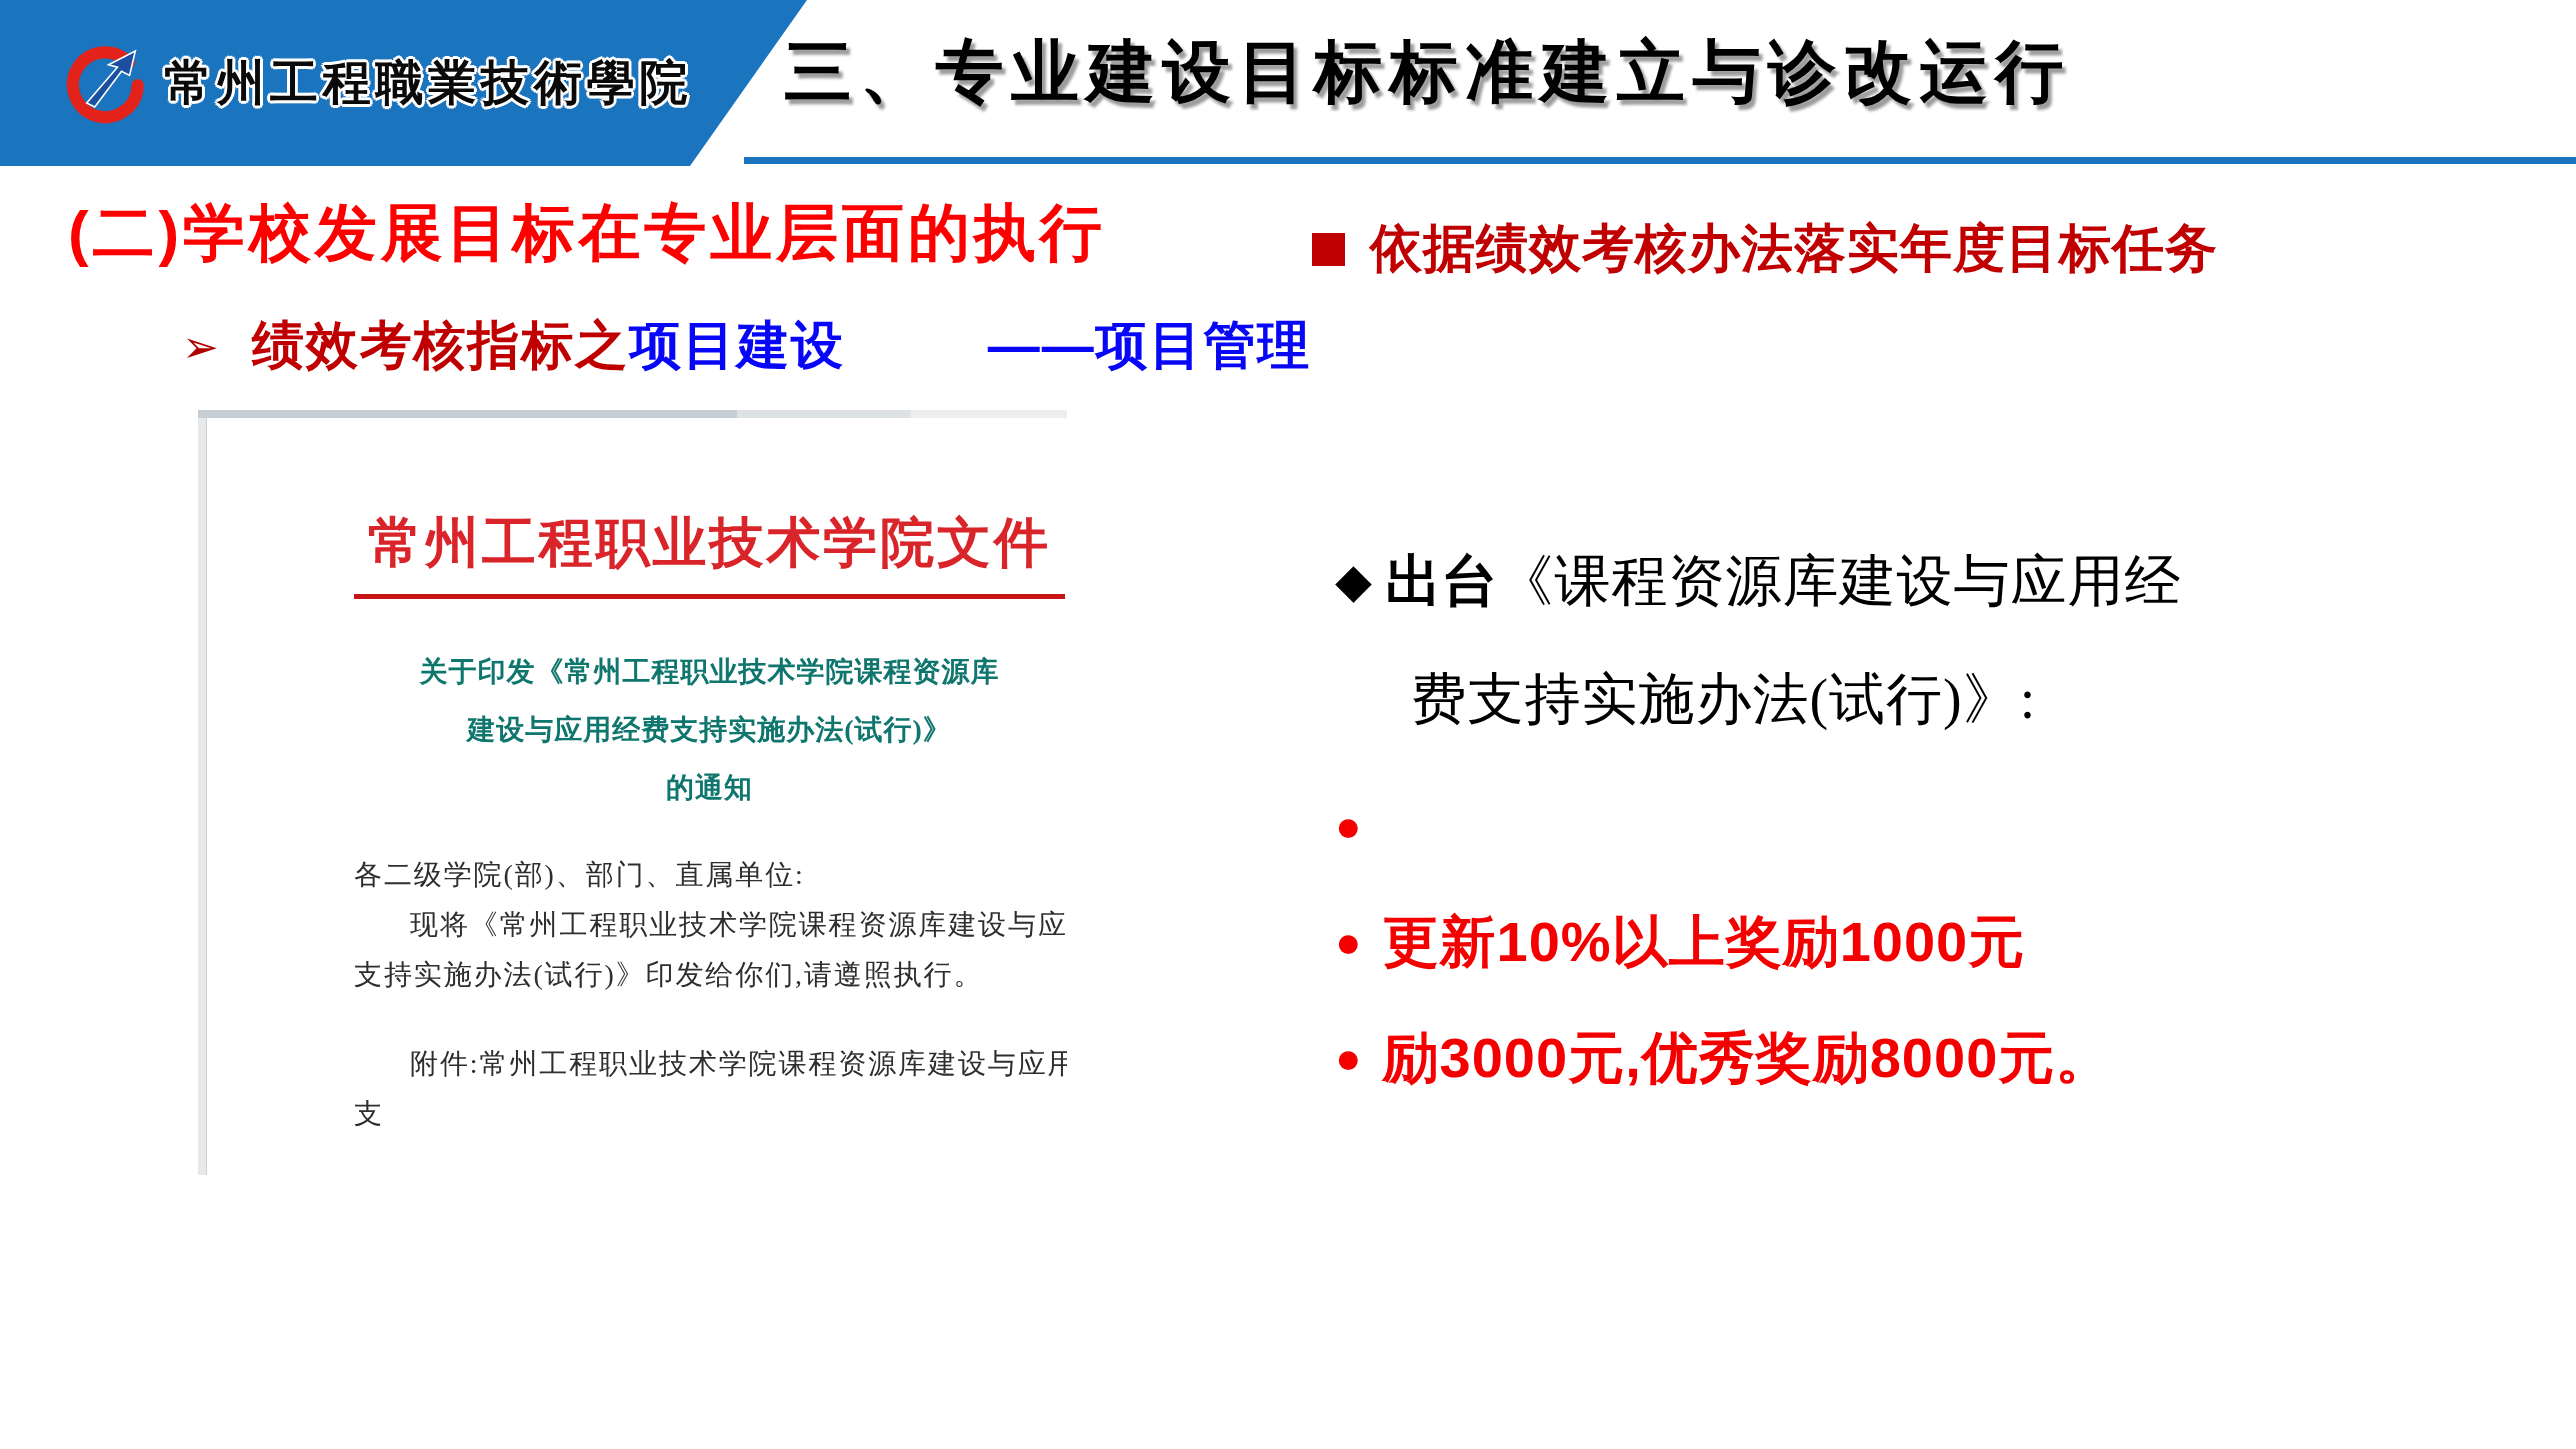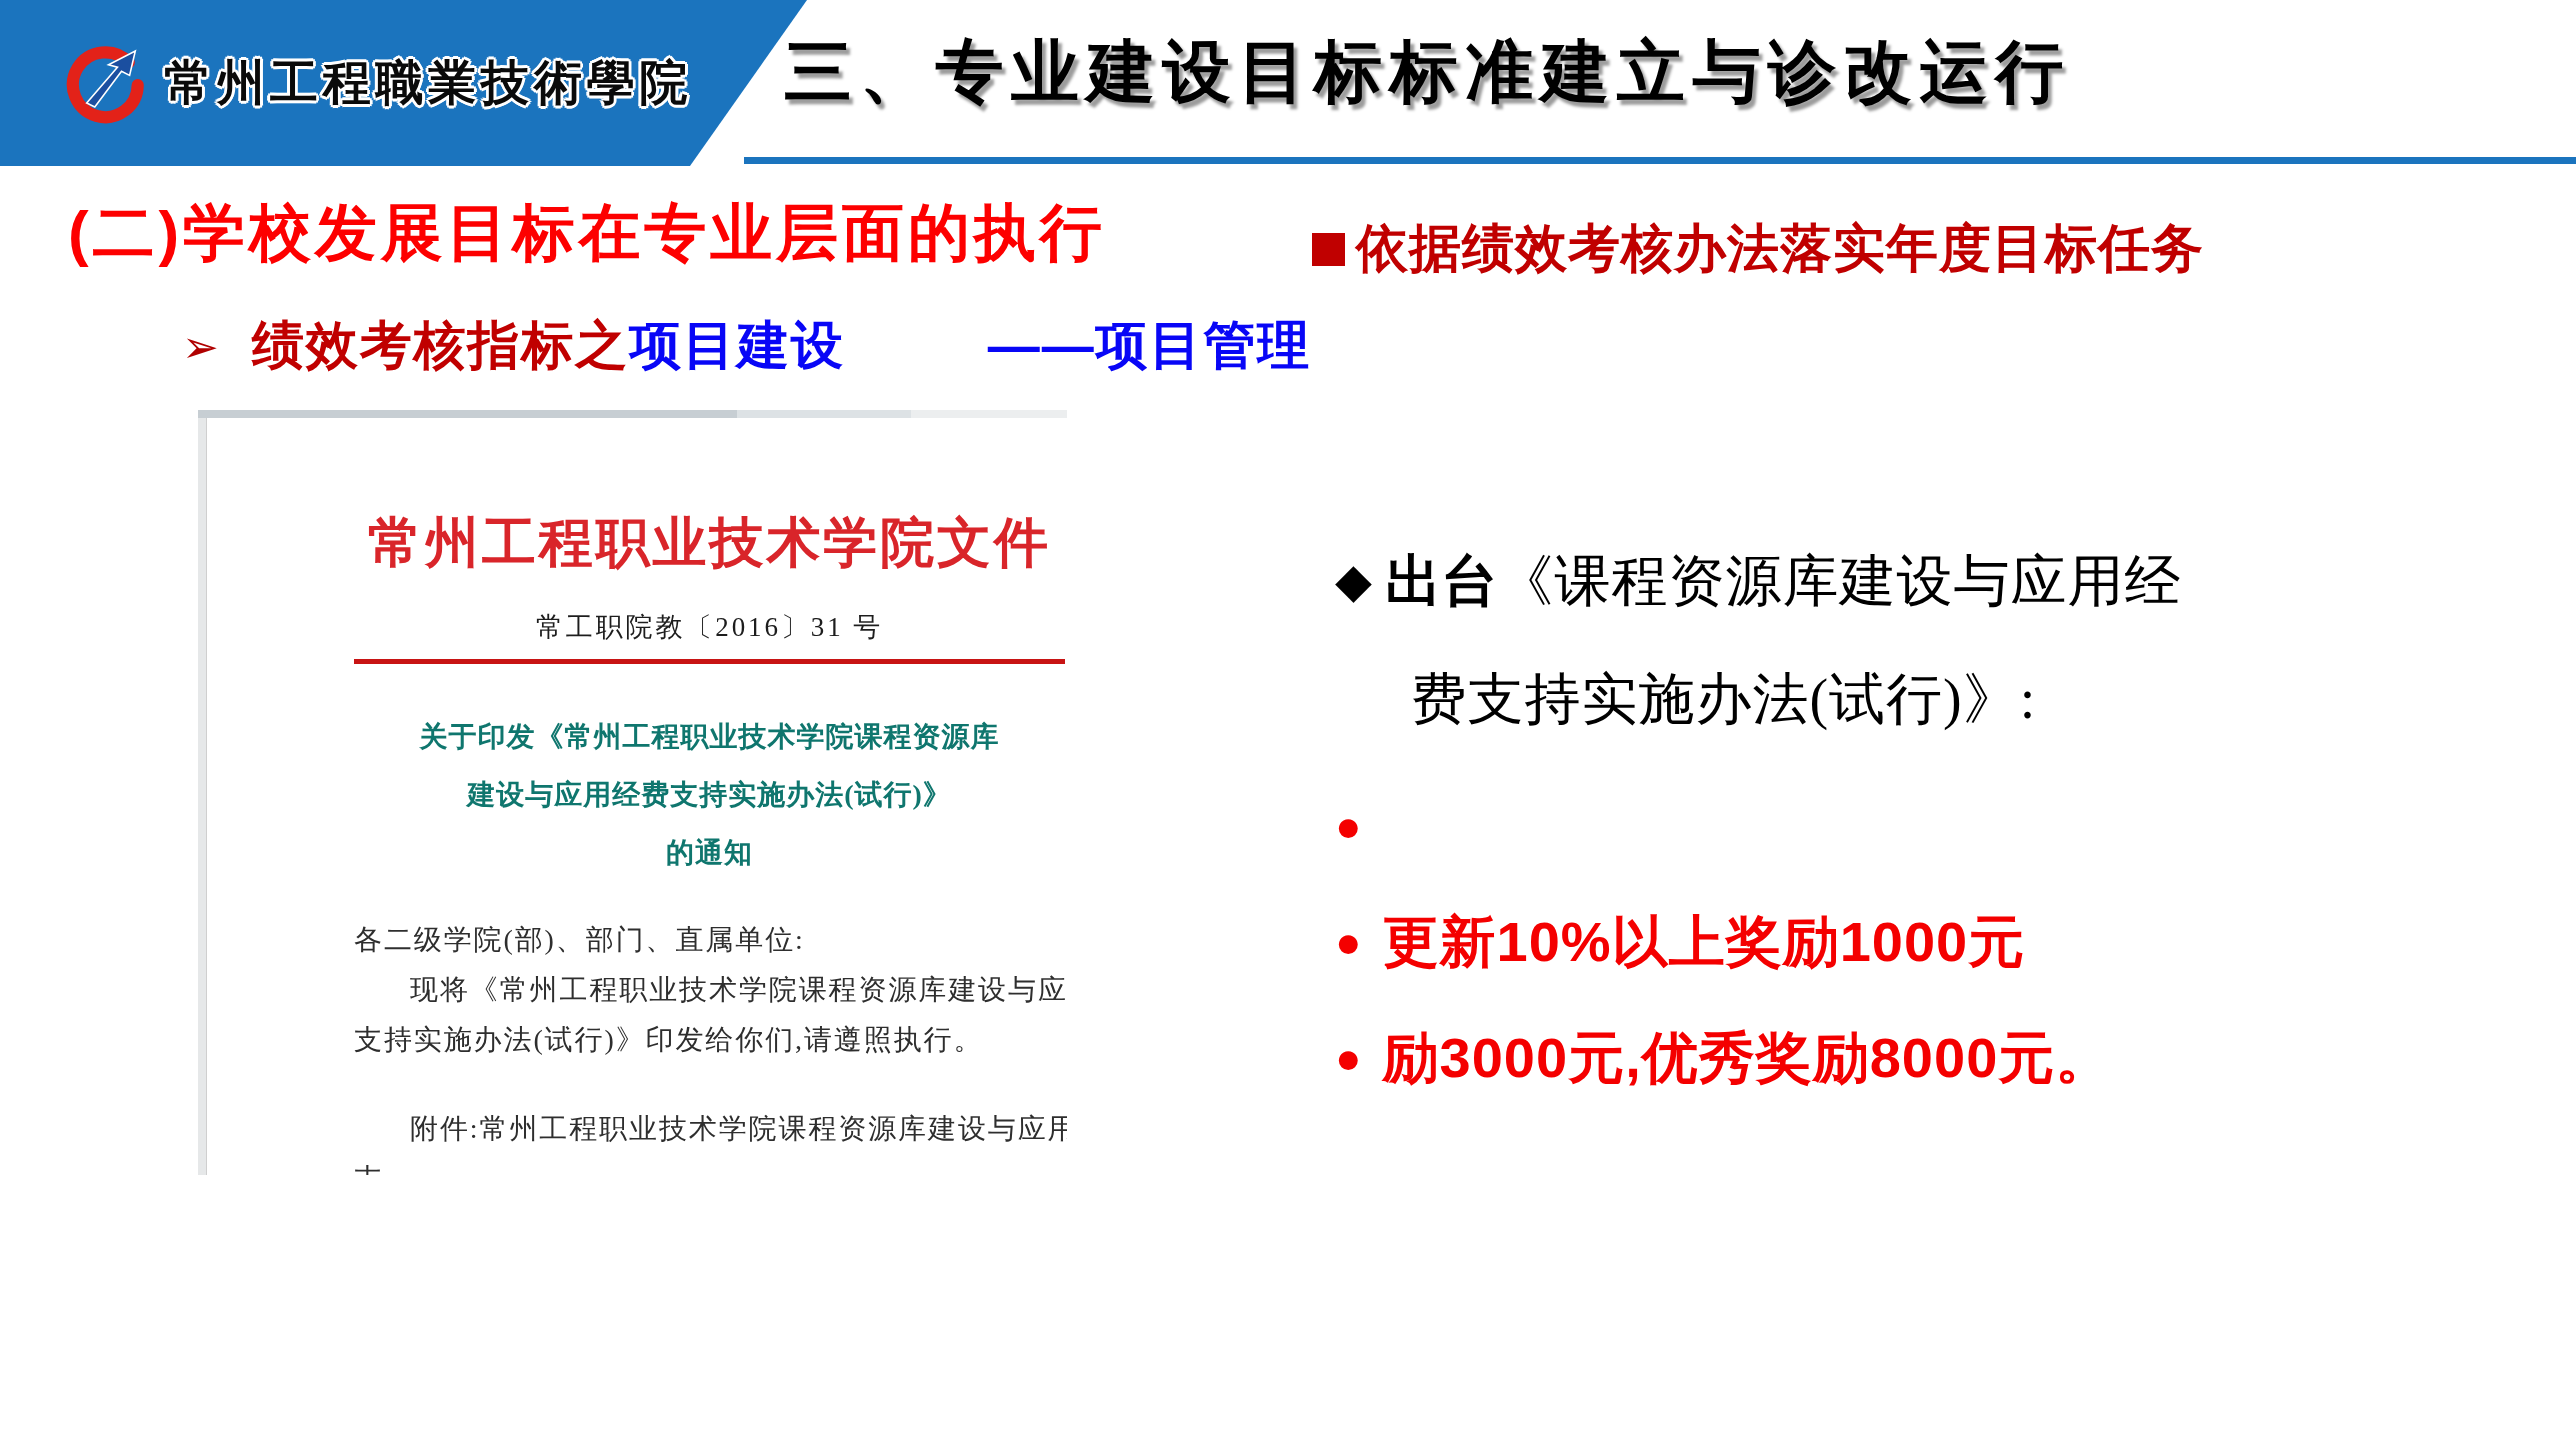--- a/index.html
+++ b/index.html
@@ -15,21 +15,21 @@
                letter-spacing:4.8px;white-space:nowrap;
                text-shadow:-2.9px 0 #fff,2.9px 0 #fff,0 -2.9px #fff,0 2.9px #fff,
                            -1.9px -1.9px #fff,1.9px 1.9px #fff,-1.9px 1.9px #fff,1.9px -1.9px #fff;}
   .header-title{position:absolute;left:784px;top:27px;font-size:68px;font-weight:900;color:#000;
                 letter-spacing:7.7px;white-space:nowrap;text-shadow:3.9px 4.8px 2.9px #9c9c9c;}
   .header-underline{position:absolute;left:744px;top:157px;width:1832px;height:6.8px;background:#1B74BE;}
 
   
   .section-heading{position:absolute;left:68px;top:191px;font-size:62px;font-weight:900;
                    color:#FD0000;letter-spacing:3.9px;white-space:nowrap;}
-  .kpi-note{position:absolute;left:1312px;top:214px;display:flex;align-items:center;gap:11px;font-family:Liberation Serif, serif;}
+  .kpi-note{position:absolute;left:1312px;top:214px;display:flex;align-items:center;gap:25px;font-family:Liberation Serif, serif;}
   .kpi-square{width:33px;height:33px;background:#C00000;flex:0 0 auto;}
   .kpi-text{font-size:52px;font-weight:800;color:#C00000;letter-spacing:1px;white-space:nowrap;}
 
   .sub-bullet{position:absolute;left:182px;top:311px;display:flex;align-items:center;white-space:nowrap;}
   .sb-arrow{font-size:44px;color:#B00000;margin-right:33px;}
   .sb-red{font-size:52px;font-weight:800;color:#C00000;letter-spacing:1.9px;}
   .sb-blue{font-size:52px;font-weight:800;color:#0806F6;letter-spacing:1.9px;}
   .sb-dash{margin-left:143px;}
 
   
@@ -92,21 +92,20 @@
     <span class="sb-red">绩效考核指标之</span>
     <span class="sb-blue">项目建设</span>
     <span class="sb-blue sb-dash">——项目管理</span>
   </div>
 
   <div class="doc">
     <div class="doc-topbar"></div>
     <div class="doc-leftstrip"></div>
     <div class="doc-inner">
       <div class="doc-title">常州工程职业技术学院文件</div>
-      <div class="doc-number">常工职院教〔2016〕31 号</div>
       <div class="doc-rule"></div>
       <div class="doc-heading">
         <div>关于印发《常州工程职业技术学院课程资源库</div>
         <div>建设与应用经费支持实施办法(试行)》</div>
         <div>的通知</div>
       </div>
       <div class="doc-body">
         <div class="dl">各二级学院(部)、部门、直属单位:</div>
         <div class="dl ind2">现将《常州工程职业技术学院课程资源库建设与应用经费</div>
         <div class="dl">支持实施办法(试行)》印发给你们,请遵照执行。</div>

